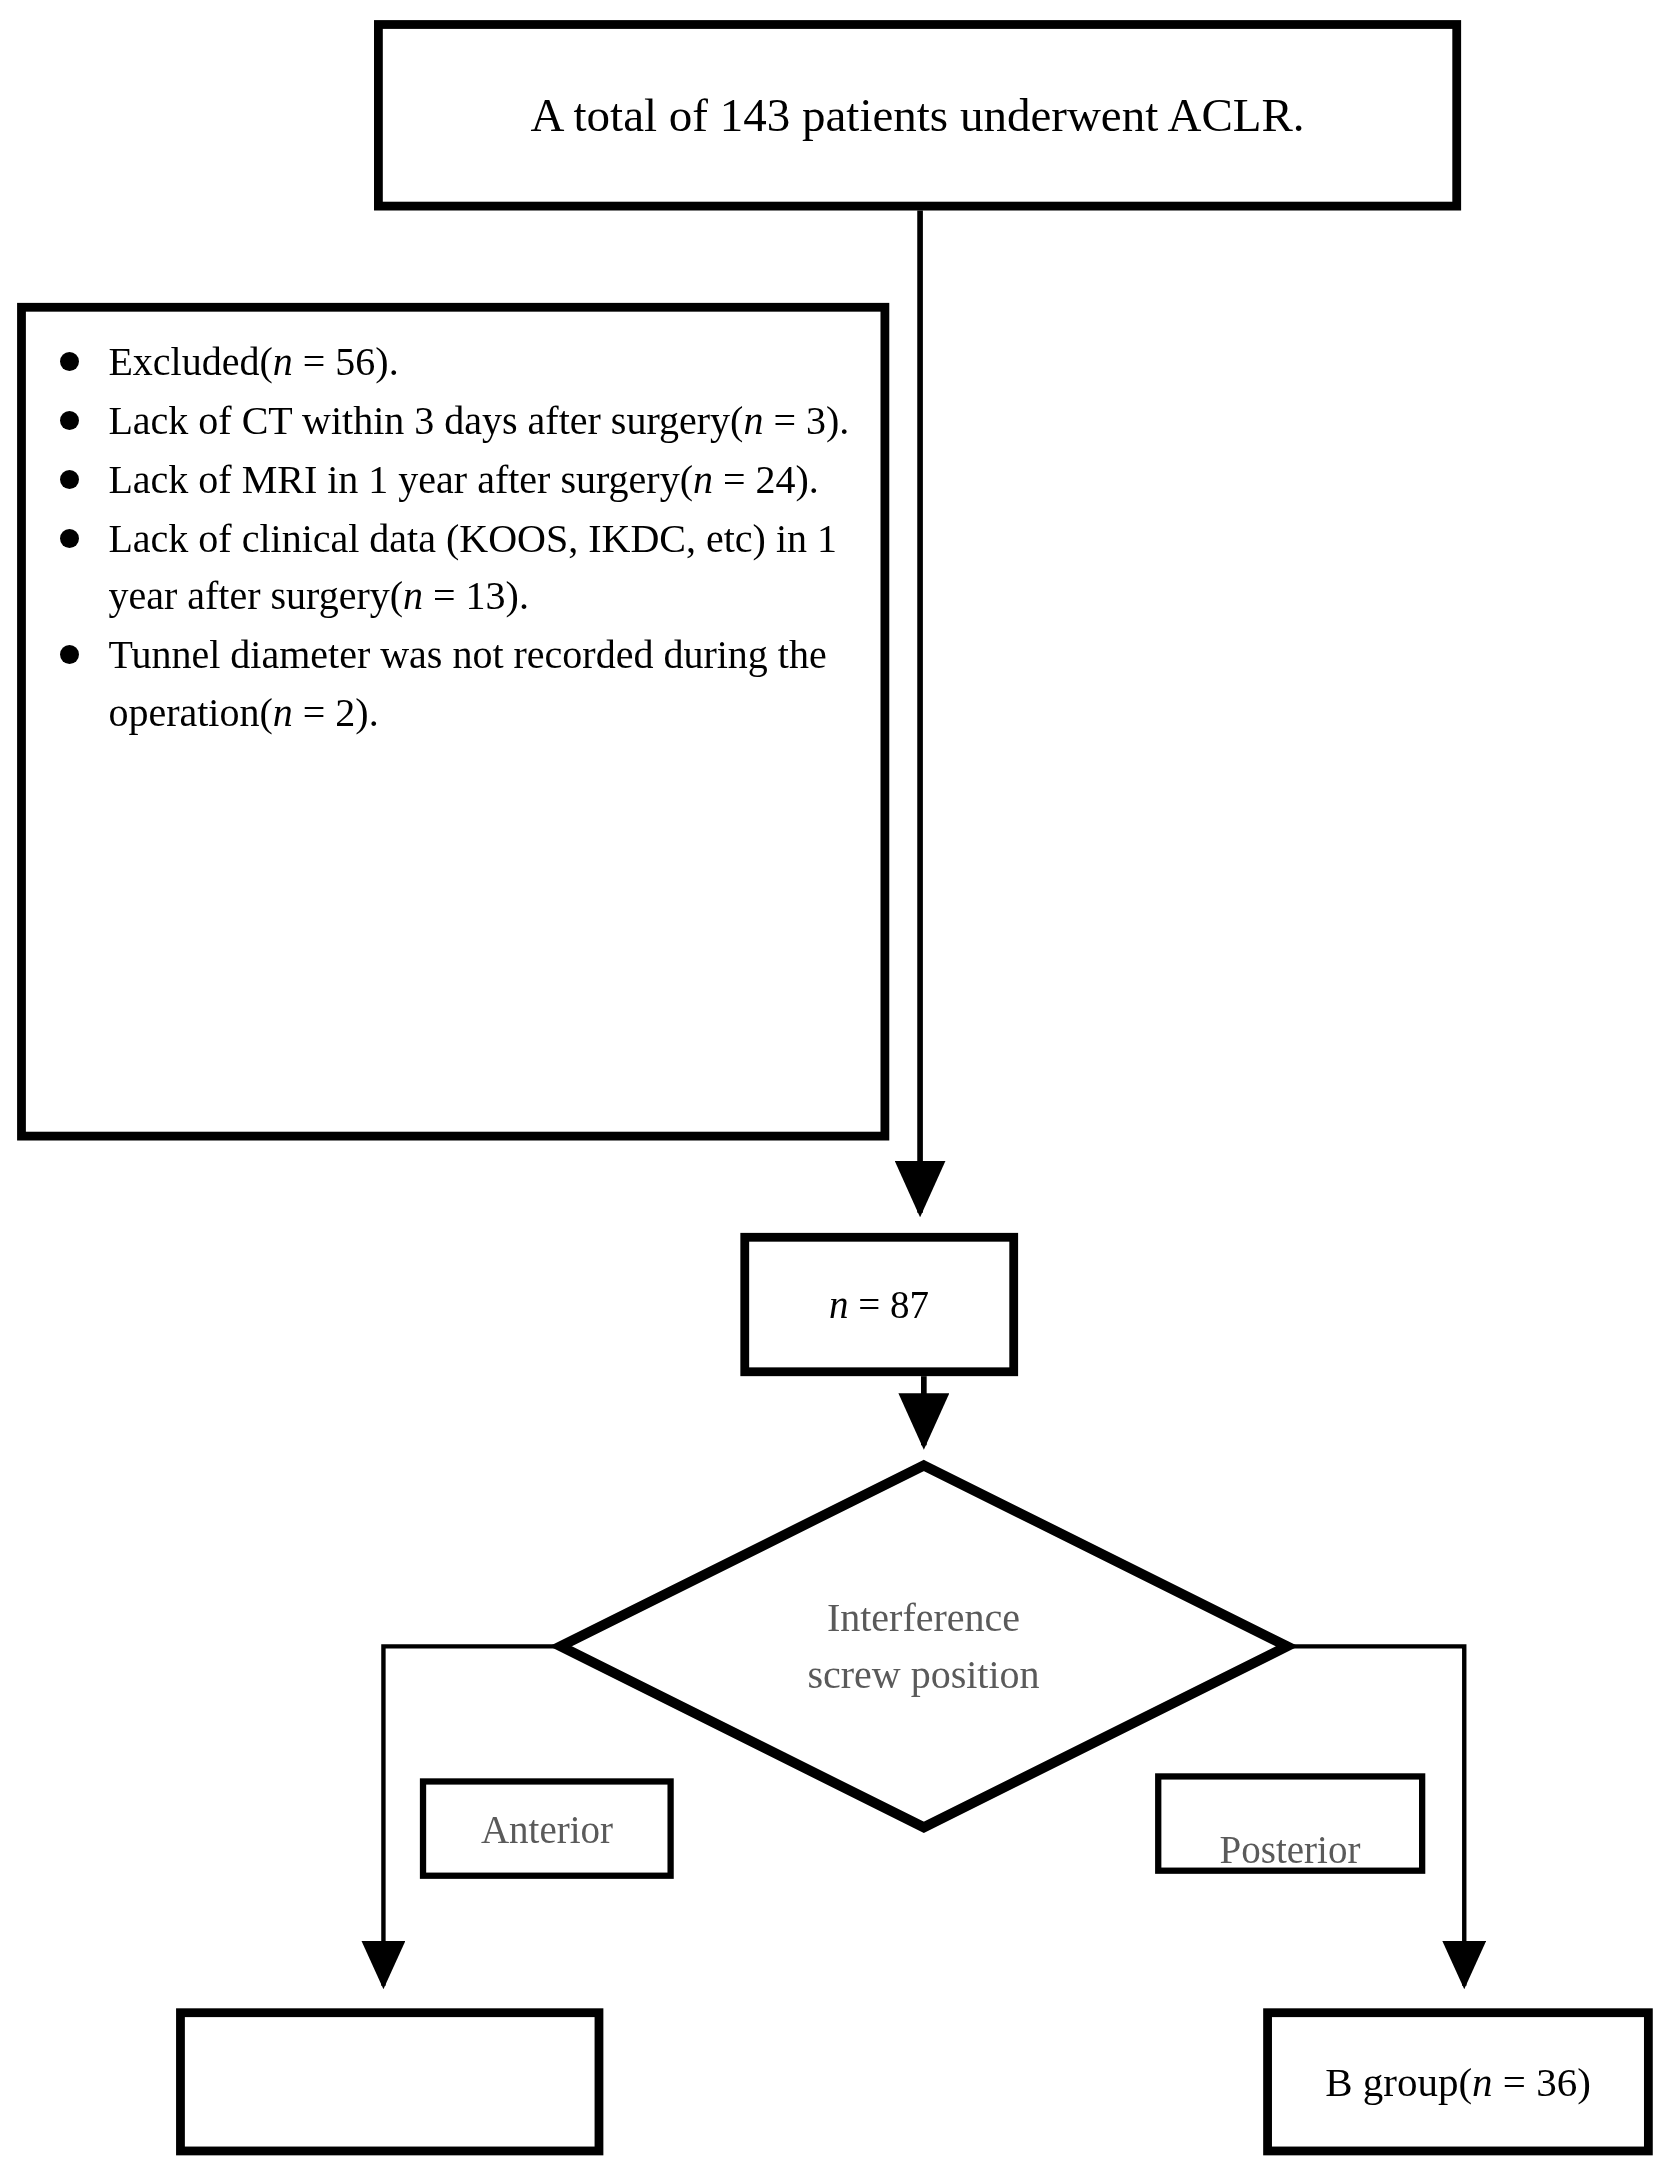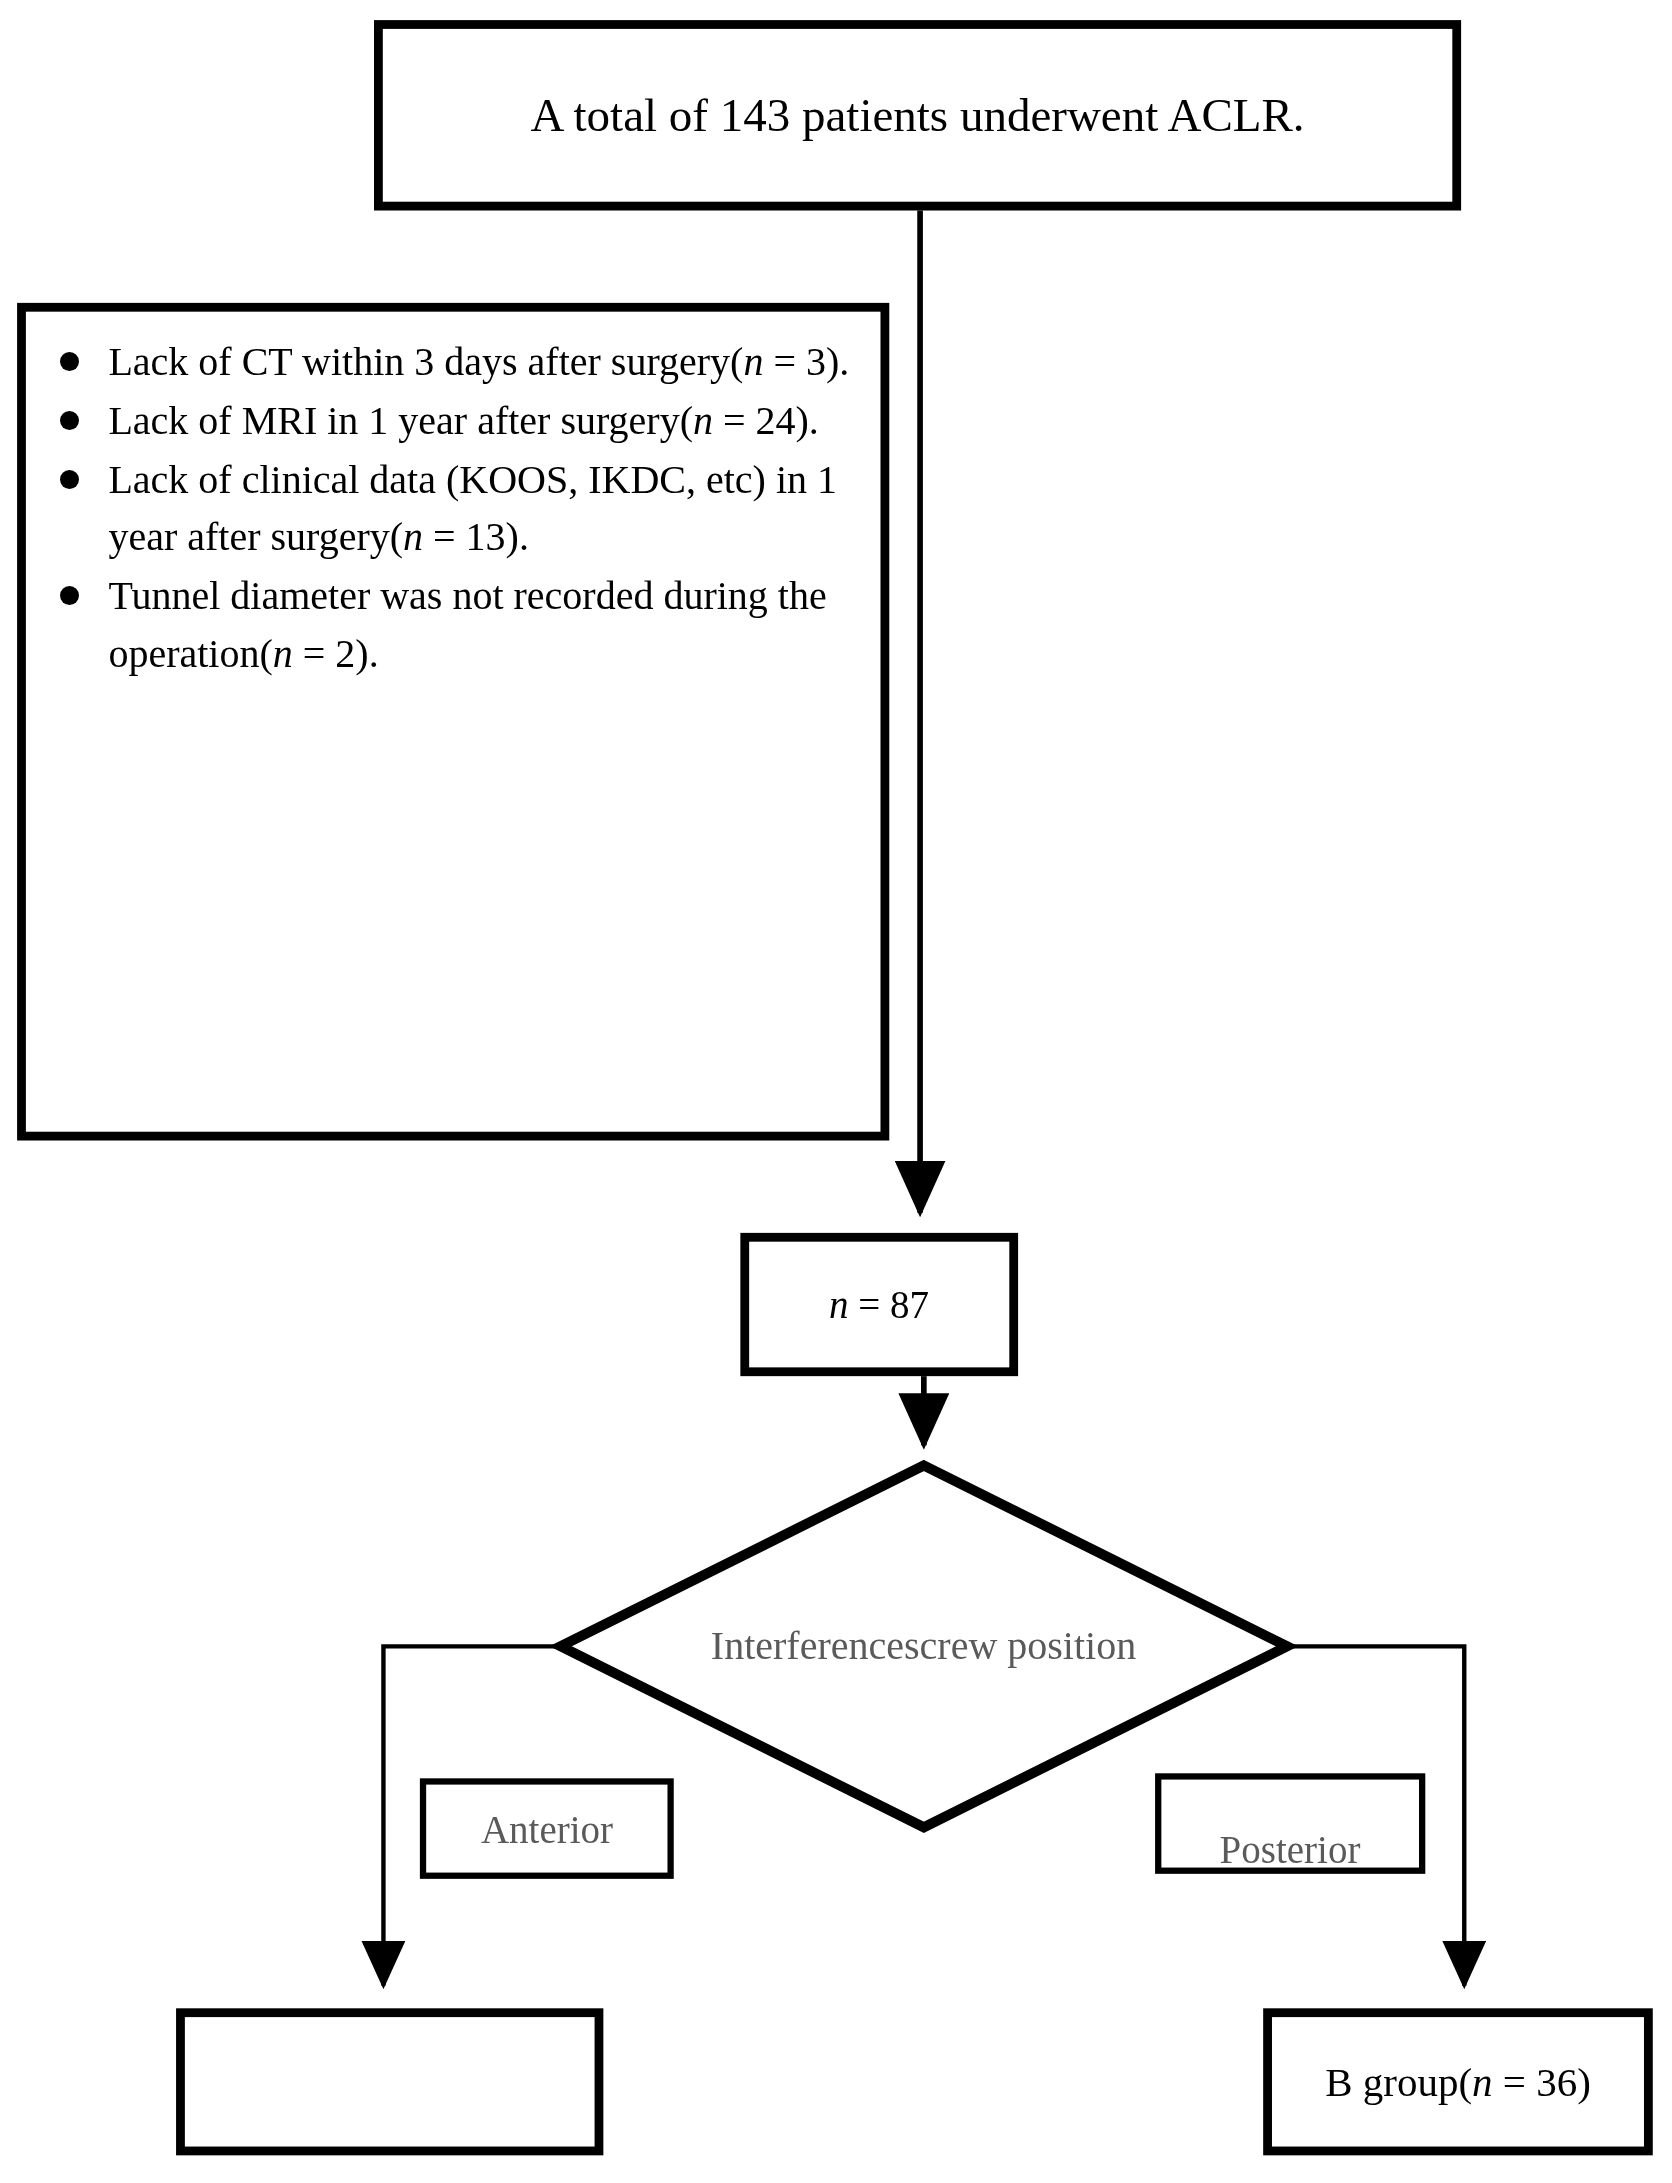--- a/index.html
+++ b/index.html
@@ -91,21 +91,21 @@
   }
 
   
   #diamond-label {
     left: 647px;
     top: 1543px;
     width: 553px;
     height: 207px;
     color: #5a5a5a;
     font-size: 40px;
-    flex-direction: row;
+    flex-direction: column;
     line-height: 1.42;
     text-align: center;
     pointer-events: none;
   }
 
   
   .branch-label {
     color: #5a5a5a;
     font-size: 39px;
   }
@@ -185,20 +185,24 @@
   </svg>
 
   <div class="node" id="box-total">
     <span>A total of 143 patients underwent ACLR.</span>
   </div>
 
   <div class="node" id="box-excluded">
     <ul class="excl-list">
       <li>
         <span class="bullet-dot"></span>
+        <span>Excluded(<span class="ital-n">n</span> = 56).</span>
+      </li>
+      <li>
+        <span class="bullet-dot"></span>
         <span>Lack of CT within 3 days after surgery(<span class="ital-n">n</span> = 3).</span>
       </li>
       <li>
         <span class="bullet-dot"></span>
         <span>Lack of MRI in 1 year after surgery(<span class="ital-n">n</span> = 24).</span>
       </li>
       <li>
         <span class="bullet-dot"></span>
         <span>Lack of clinical data (KOOS, IKDC, etc) in 1 year after surgery(<span class="ital-n">n</span> = 13).</span>
       </li>

